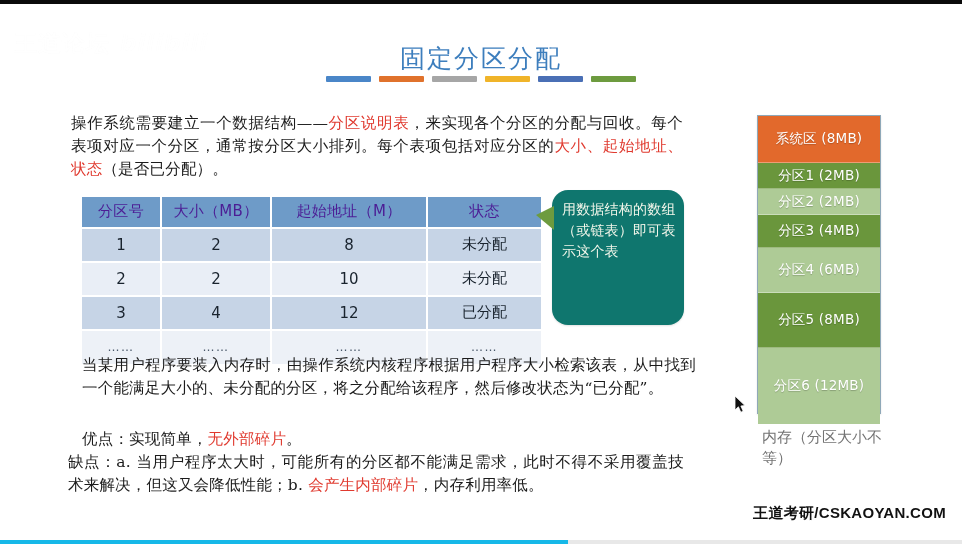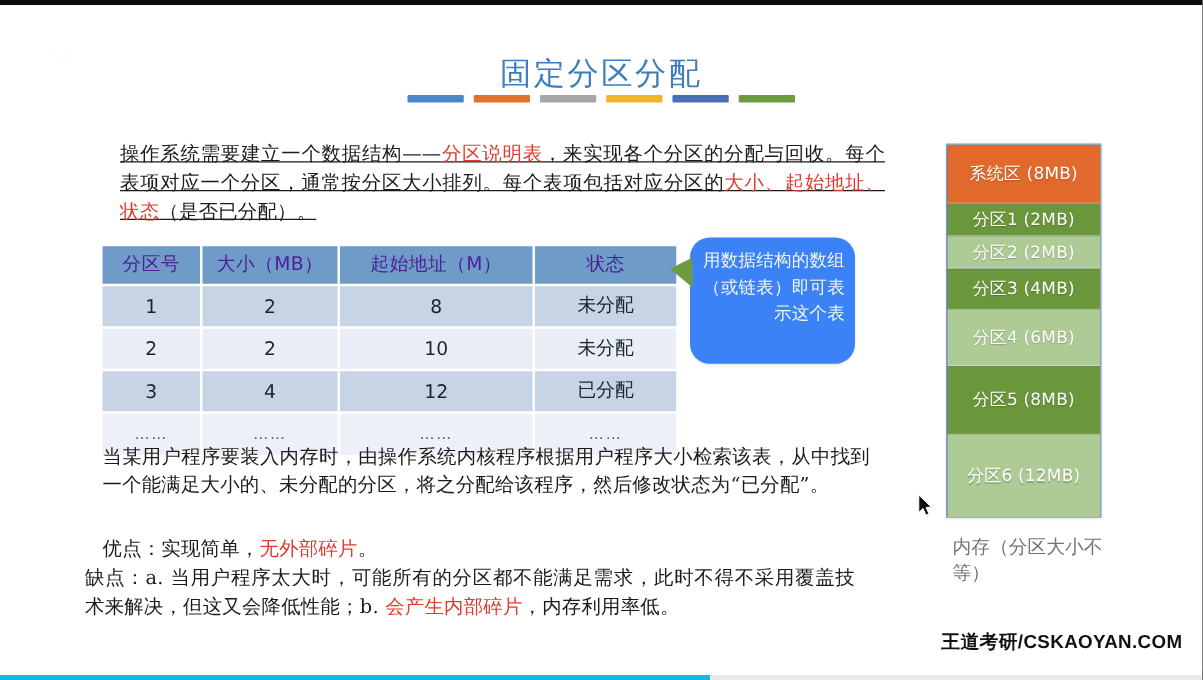--- a/index.html
+++ b/index.html
@@ -83,21 +83,21 @@
   .para {
     position: absolute;
     color: #1b1b1b;
     font-family: "DejaVu Serif", "Liberation Serif", serif;
     font-size: 15.5px;
     line-height: 23px;
     letter-spacing: 0.2px;
     text-align: justify;
   }
   .red { color: #e03a2f; }
-  #para-intro { left: 96px; top: 108px; width: 612px; text-decoration: underline; }
+  #para-intro { left: 71px; top: 108px; width: 612px; }
   #para-alloc { left: 82px; top: 350px; width: 614px; }
   #para-pros  { left: 82px; top: 424px; width: 616px; }
   #para-cons  { left: 68px; top: 447px; width: 616px; }
 
   
   #table-wrap {
     position: absolute; left: 80px; top: 191px;
     width: 453px;
   }
   table.part-table {
@@ -133,25 +133,24 @@
     padding: 9px 2px 10px 2px;
   }
   .col-1 { width: 78px; }
   .col-2 { width: 108px; }
   .col-3 { width: 154px; }
   .col-4 { width: 113px; }
 
   
   #callout {
     position: absolute; left: 552px; top: 186px;
-    width: 132px; height: 101px;
-    background: #3b82f6;
+    width: 132px; height: 135px;
+    background: #0f766e;
     border-radius: 16px;
     box-shadow: 0 1px 2px rgba(0,0,0,0.12);
-    text-align: right;
   }
   #callout-text {
     position: absolute;
     left: 10px; top: 9px; right: 8px;
     color: #f2f6ea;
     font-size: 14px;
     line-height: 21px;
     font-family: "DejaVu Serif", "Liberation Serif", serif;
     letter-spacing: 0.2px;
   }
@@ -315,21 +314,21 @@
       </div>
       <div class="mem-block" style="background:#6a963c;height:33px">
         <span>分区3 (4MB)</span>
       </div>
       <div class="mem-block" style="background:#aecb96;height:45px">
         <span>分区4 (6MB)</span>
       </div>
       <div class="mem-block" style="background:#6a963c;height:55px">
         <span>分区5 (8MB)</span>
       </div>
-      <div class="mem-block" style="background:#aecb96;height:66px;border-bottom:none">
+      <div class="mem-block" style="background:#aecb96;height:76px;border-bottom:none">
         <span>分区6 (12MB)</span>
       </div>
     </div>
 
     <div id="mem-caption">内存（分区大小不等）</div>
 
     <div id="wm-bottomright">王道考研/CSKAOYAN.COM</div>
 
   </div>
 

